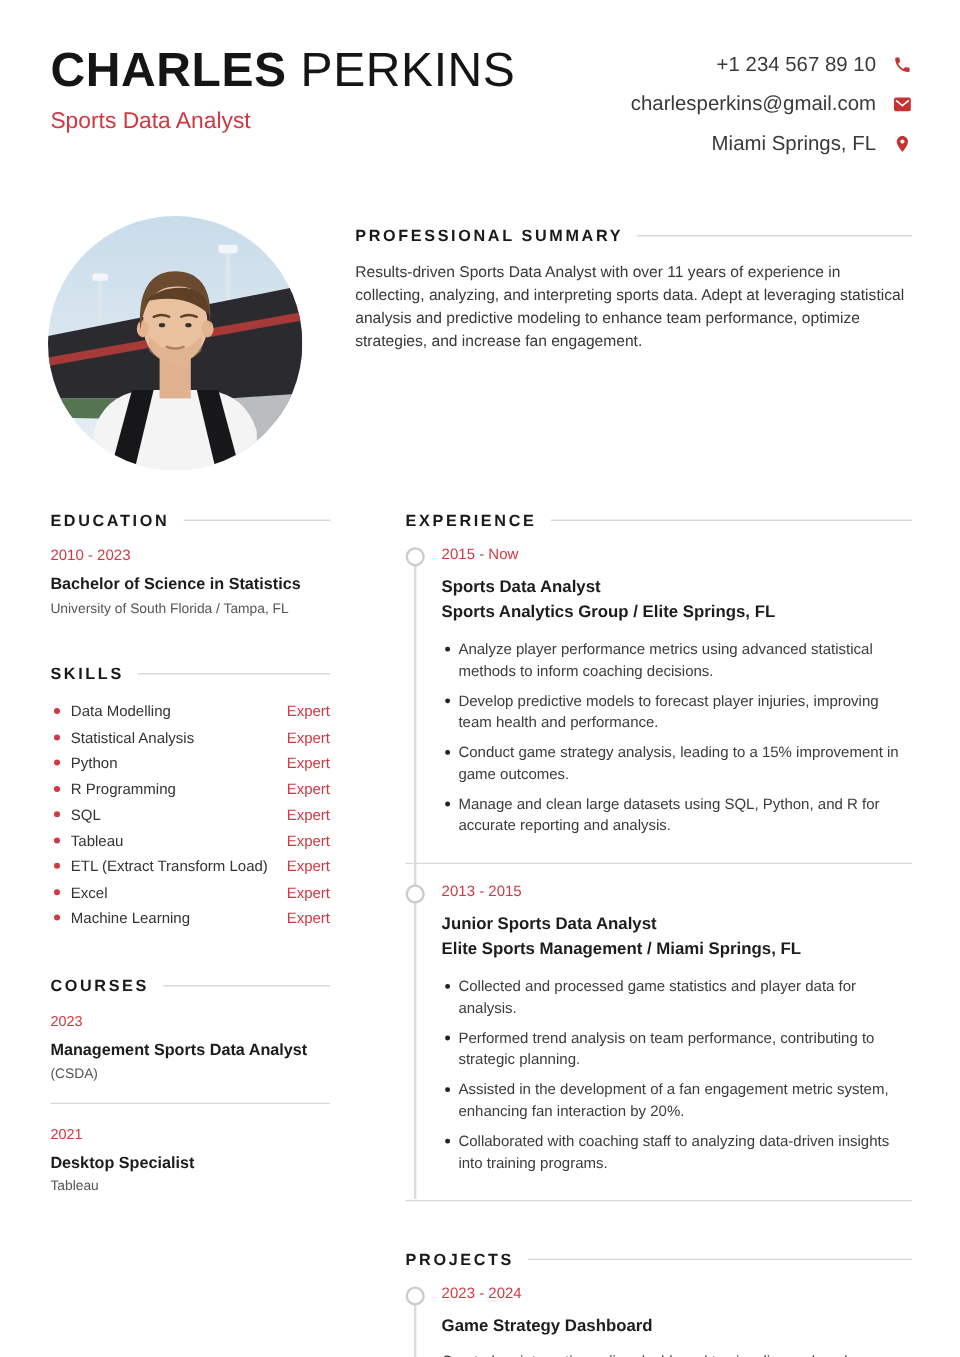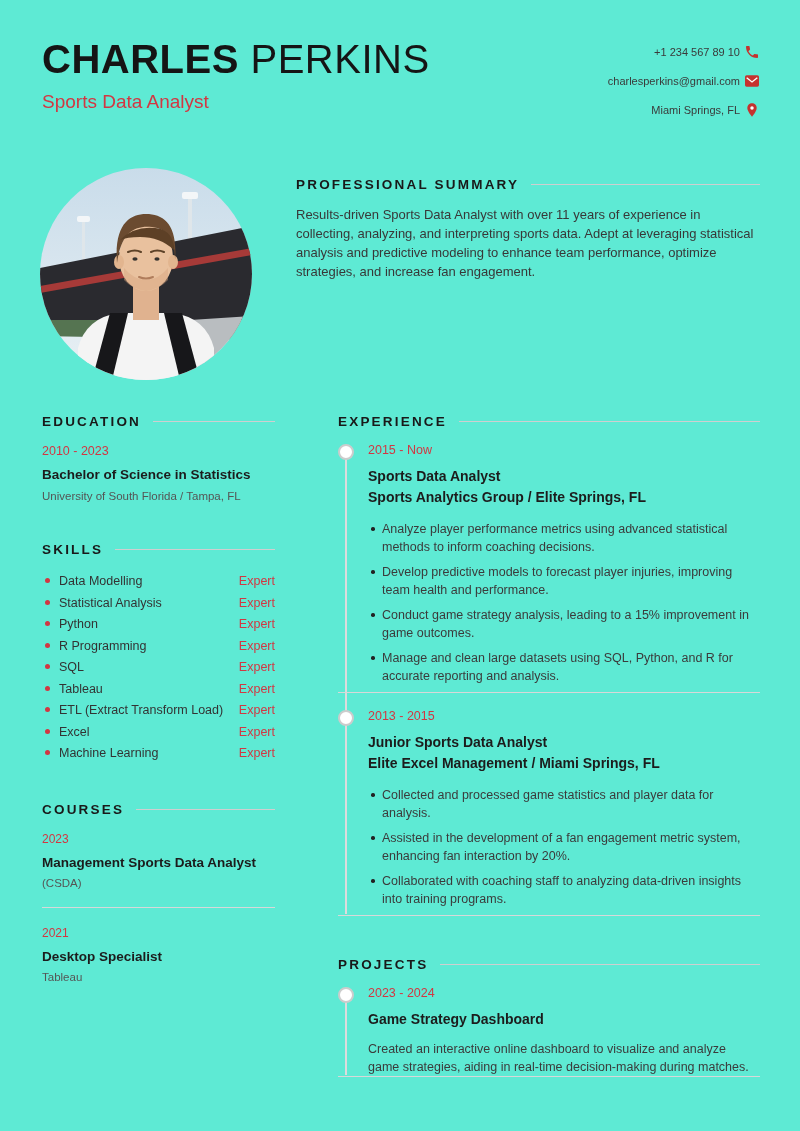--- a/index.html
+++ b/index.html
@@ -1,30 +1,30 @@
 <!DOCTYPE html>
 <html style="--accent: #d23742;"><head>
 <meta charset="utf-8">
 <style>
   * { margin:0; padding:0; box-sizing:border-box; }
   html,body { background:#e9e9e9; }
   body { font-family:"Liberation Sans","DejaVu Sans",sans-serif; }
   .page {
-    width:800px; height:1131px; background:#5eead4; margin:0 auto;
+    width:800px; height:1131px; background:#ffffff; margin:0 auto;
     position:relative; overflow:hidden; color:#2b2b2b;
   }
   
   .header { display:flex; justify-content:space-between; padding:38px 40px 0 42px; }
   .name { font-size:40px; line-height:1.05; color:#151515; letter-spacing:.5px; }
   .name .first { font-weight:700; }
   .name .last  { font-weight:400; }
   .job-title { margin-top:11px; font-size:19px; color:var(--accent); }
   .contact { padding-top:6px; }
-  .contact-row { display:flex; align-items:center; justify-content:flex-end; gap:4px;
-                 margin-bottom:13px; font-size:11px; color:#3a3a3a; }
+  .contact-row { display:flex; align-items:center; justify-content:flex-end; gap:14px;
+                 margin-bottom:13px; font-size:17px; color:#3a3a3a; }
   .cicon { width:16px; height:16px; flex:none; display:inline-flex; }
   .cicon svg { width:100%; height:100%; }
   
   .top-row { display:flex; gap:44px; padding:37px 40px 0 40px; }
   .avatar { width:212px; height:212px; border-radius:50%; overflow:hidden; flex:none; }
   .avatar svg { width:100%; height:100%; display:block; }
   .summary { flex:1; padding-top:9px; }
   .sec-h { display:flex; align-items:center; gap:12px; font-size:13.5px; font-weight:700;
            letter-spacing:2.2px; color:#191919; }
   .sec-h::after { content:""; flex:1; height:1px; background:#cfcfcf; }
@@ -46,21 +46,21 @@
   .skill-level { color:var(--accent); flex:none; }
   .courses-h { margin-top:41px; }
   .course-year  { margin-top:15px; font-size:12px; color:var(--accent); }
   .course-title { margin-top:9px; font-size:13.5px; font-weight:700; color:#1c1c1c; }
   .course-sub   { margin-top:7px; font-size:11.5px; color:#555; }
   .course-sep { border:none; border-top:1px solid #d8d8d8; margin:18px 0 18px 0; }
   
   .timeline { position:relative; margin-top:14px; }
   .timeline::before { content:""; position:absolute; left:7px; top:10px; bottom:2px;
                       width:2px; background:#dcdcdc; }
-  .t-entry { position:relative; padding-left:30px; 
+  .t-entry { position:relative; padding-left:30px; padding-bottom:15px;
              border-bottom:1px solid #d8d8d8; margin-bottom:16px; }
   .t-entry:last-child { margin-bottom:0; }
   .t-circle { position:absolute; left:0; top:1px; width:16px; height:16px; background:#fff;
               border:2px solid #cccccc; border-radius:50%; z-index:1; }
   .t-period { font-size:12.5px; color:var(--accent); }
   .t-role, .t-company { font-size:14px; font-weight:700; color:#1c1c1c; line-height:21px; }
   .t-role { margin-top:9px; }
   .t-bullets { list-style:none; margin-top:12px; }
   .t-bullets li { position:relative; padding-left:14px; margin-bottom:7px;
                   font-size:12.5px; line-height:18px; color:#3b3b3b; }
@@ -248,23 +248,24 @@
               <li>Develop predictive models to forecast player injuries, improving team health and performance.</li>
               <li>Conduct game strategy analysis, leading to a 15% improvement in game outcomes.</li>
               <li>Manage and clean large datasets using SQL, Python, and R for accurate reporting and analysis.</li>
             </ul>
           </div>
 
           <div class="t-entry">
             <span class="t-circle"></span>
             <div class="t-period">2013 - 2015</div>
             <div class="t-role">Junior Sports Data Analyst</div>
-            <div class="t-company">Elite Excel Management / Miami Springs, FL</div>
+            <div class="t-company">Elite Sports Management / Miami Springs, FL</div>
             <ul class="t-bullets">
               <li>Collected and processed game statistics and player data for analysis.</li>
+              <li>Performed trend analysis on team performance, contributing to strategic planning.</li>
               <li>Assisted in the development of a fan engagement metric system, enhancing fan interaction by 20%.</li>
               <li>Collaborated with coaching staff to analyzing data-driven insights into training programs.</li>
             </ul>
           </div>
 
         </div>
       </div>
 
       <div>
         <div class="sec-h proj-h">PROJECTS</div>

